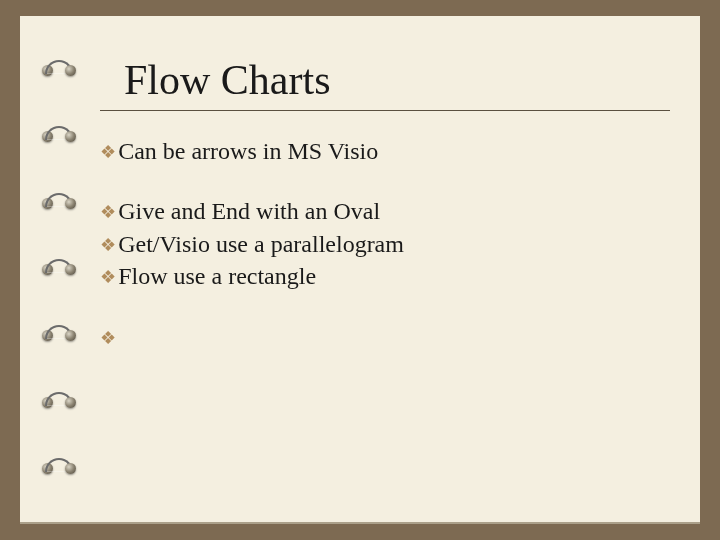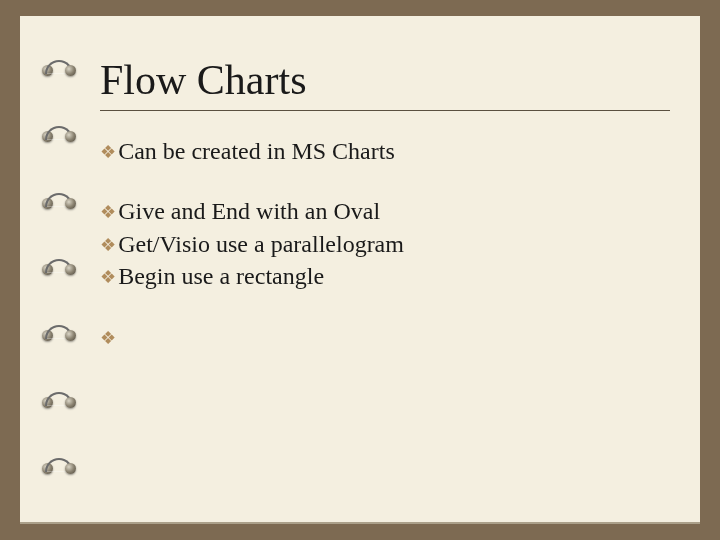--- a/index.html
+++ b/index.html
@@ -56,20 +56,21 @@
     border-bottom: none;
     border-radius: 14px 14px 0 0;
     box-shadow: 0 -1px 0 rgba(255,255,255,0.3) inset;
   }
   .title {
     font-size: 42px;
     color: #1a1a1a;
     font-weight: normal;
     margin-bottom: 6px;
     margin-top: 10px;
+    margin-left: 24px;
   }
   .hr {
     border: none;
     border-top: 1px solid #5a5040;
     margin-bottom: 24px;
     width: 570px;
   }
   .content {
     color: #1a1a1a;
     font-size: 24px;
@@ -127,36 +128,36 @@
   </div>
 
   <h1 class="title">Flow Charts</h1>
   <hr class="hr">
 
   <div class="content">
 
     <div class="group">
       <div class="bullet-line">
         <span class="bullet-icon">❖</span>
-        <span>Can be created in MS Charts</span>
+        <span>Can be arrows in MS Visio</span>
       </div>
     </div>
 
     <div class="group">
       <div class="bullet-line">
         <span class="bullet-icon">❖</span>
         <span>Give and End with an Oval</span>
       </div>
       <div class="bullet-line">
         <span class="bullet-icon">❖</span>
         <span>Get/Visio use a parallelogram</span>
       </div>
       <div class="bullet-line">
         <span class="bullet-icon">❖</span>
-        <span>Begin use a rectangle</span>
+        <span>Flow use a rectangle</span>
       </div>
     </div>
 
     <div class="group">
       <div class="bullet-line">
         <span class="bullet-icon">❖</span>
       </div>
     </div>
 
   </div>

